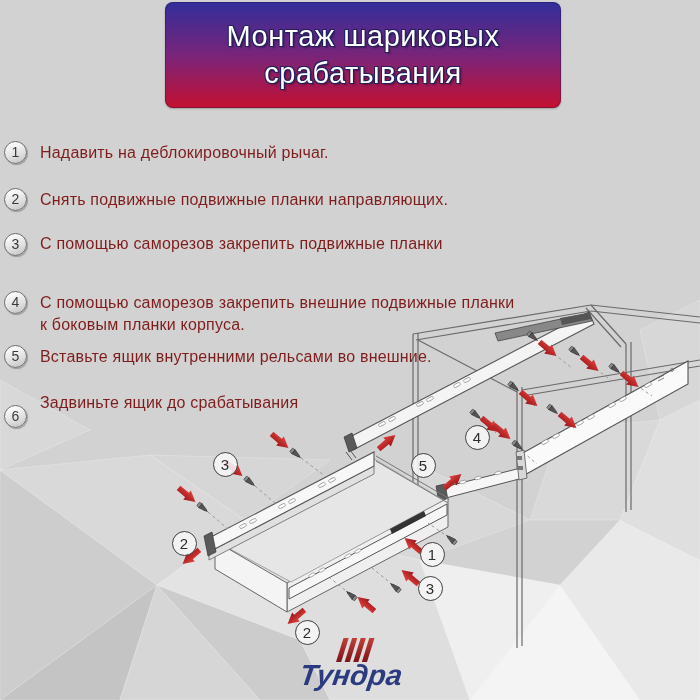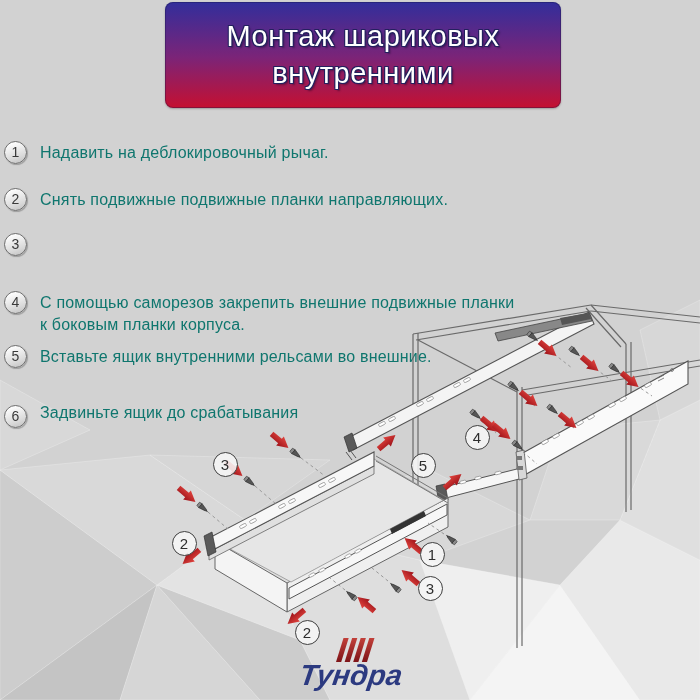--- a/index.html
+++ b/index.html
@@ -12,21 +12,21 @@
           box-shadow:inset 0 0 0 1px rgba(20,20,70,.35), 0 1px 2px rgba(0,0,0,.25);
           display:flex;flex-direction:column;justify-content:center;align-items:center;}
   .banner .t{color:#fff;font-size:29px;line-height:37px;letter-spacing:.5px;
           text-shadow:1px 1px 0 #23215f,-1px -1px 0 #23215f,1px -1px 0 #23215f,-1px 1px 0 #23215f,2px 2px 2px rgba(0,0,30,.4);}
   
   .step{position:absolute;left:0;}
   .sbadge{position:absolute;width:21px;height:21px;border-radius:50%;border:1.5px solid #6e6e6e;
           background:linear-gradient(160deg,#ffffff 10%,#d9d9d9 70%,#bfbfbf 100%);
           box-shadow:1px 1px 1px rgba(0,0,0,.25);color:#3a3a3a;font-size:14px;
           display:flex;align-items:center;justify-content:center;}
-  .stext{position:absolute;color:#0f766e;font-size:16px;line-height:22px;letter-spacing:.2px;white-space:nowrap;}
+  .stext{position:absolute;color:#7f1d1d;font-size:16px;line-height:22px;letter-spacing:.2px;white-space:nowrap;}
   .stext span{display:block;}
   
   .dbadge{position:absolute;width:25px;height:25px;border-radius:50%;border:1.6px solid #3f3f3f;
           background:rgba(246,246,246,.88);color:#2e2e2e;font-size:15px;
           display:flex;align-items:center;justify-content:center;box-sizing:border-box;}
   
   .brand-name{position:absolute;left:286px;top:659px;width:130px;text-align:center;
           color:#2c3a80;font-size:29px;font-weight:bold;font-style:italic;
           transform:skewX(-8deg);letter-spacing:0px;}
 </style>
@@ -51,56 +51,57 @@
       <polygon points="640,700 560,585 620,520 700,560 700,700" fill="#e9e9e9"></polygon>
       <polygon points="700,560 620,520 660,420 700,400" fill="#dfdfdf"></polygon>
       <polygon points="620,520 530,520 560,430 660,420" fill="#d9d9d9"></polygon>
       <polygon points="700,400 660,420 640,330 700,300" fill="#d7d7d7"></polygon>
       <polygon points="0,470 0,380 90,430" fill="#d8d8d8"></polygon>
     </g>
   </svg>
 
   <div class="banner">
     <div class="t">Монтаж шариковых</div>
-    <div class="t">внутренними</div>
+    <div class="t">срабатывания</div>
   </div>
 
   <div class="step">
     <div class="sbadge" style="left:4px;top:140.5px;">1</div>
     <div class="stext" style="left:40px;top:142px;">
       <span>Надавить на деблокировочный рычаг.</span>
     </div>
   </div>
   <div class="step">
     <div class="sbadge" style="left:4px;top:187.5px;">2</div>
     <div class="stext" style="left:40px;top:189px;">
       <span>Снять подвижные подвижные планки направляющих.</span>
     </div>
   </div>
   <div class="step">
     <div class="sbadge" style="left:4px;top:232.5px;">3</div>
     <div class="stext" style="left:40px;top:233px;">
+      <span>С помощью саморезов закрепить подвижные планки</span>
     </div>
   </div>
   <div class="step">
     <div class="sbadge" style="left:4px;top:290.5px;">4</div>
     <div class="stext" style="left:40px;top:292px;">
       <span>С помощью саморезов закрепить внешние подвижные планки</span>
         <span>к боковым планки корпуса.</span>
     </div>
   </div>
   <div class="step">
     <div class="sbadge" style="left:4px;top:344.5px;">5</div>
     <div class="stext" style="left:40px;top:346px;">
       <span>Вставьте ящик внутренними рельсами во внешние.</span>
     </div>
   </div>
   <div class="step">
     <div class="sbadge" style="left:4px;top:404.5px;">6</div>
-    <div class="stext" style="left:40px;top:402px;">
+    <div class="stext" style="left:40px;top:392px;">
       <span>Задвиньте ящик до срабатывания</span>
     </div>
   </div>
 
   <svg id="diagram" viewBox="0 0 700 700">
     <defs>
       <linearGradient id="gradRed" x1="0" y1="0" x2="0" y2="1">
         <stop offset="0" stop-color="#e2453f"></stop>
           <stop offset="1" stop-color="#9c1118"></stop>
       </linearGradient>

